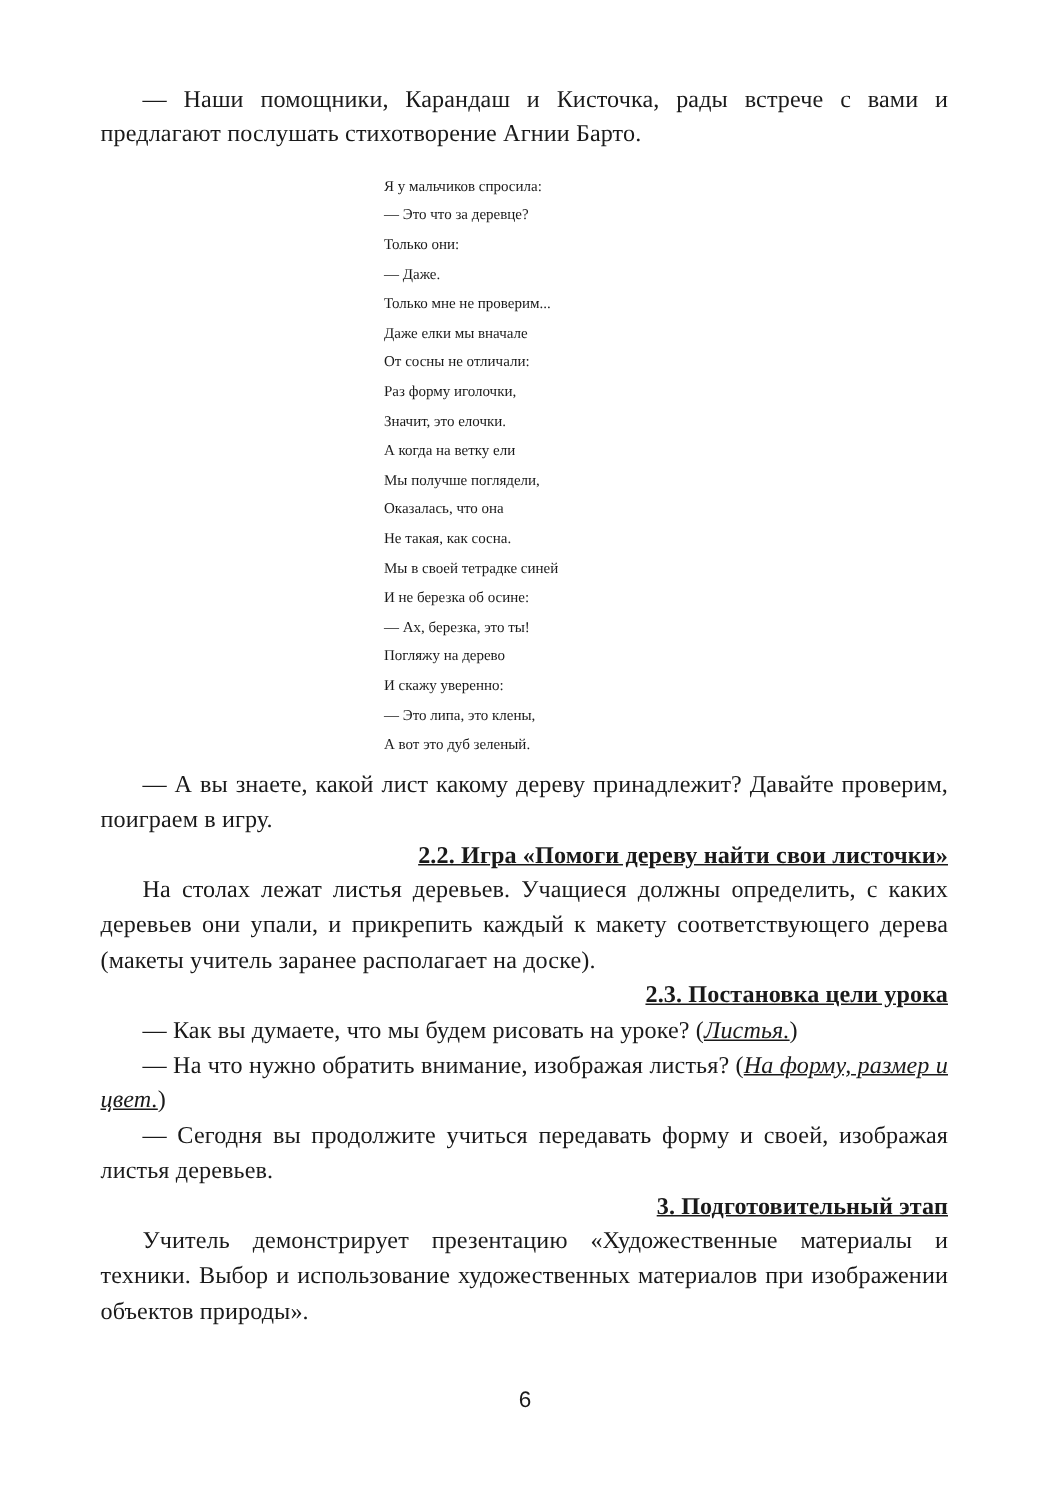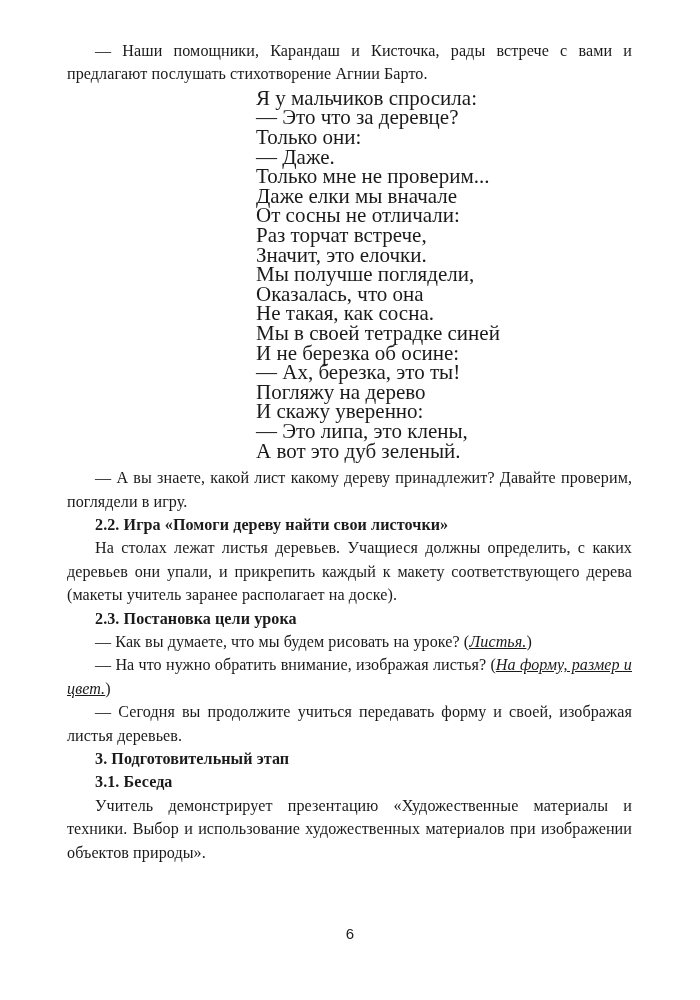--- a/index.html
+++ b/index.html
@@ -13,21 +13,21 @@
     font-family: "Liberation Serif", "DejaVu Serif", serif;
     color: #1a1a1a;
     overflow: hidden;
   }
 
   .page {
     position: relative;
     width: 700px;
     height: 1000px;
     box-sizing: border-box;
-    padding: 39px 68px 0 67px;
+    padding: 55px 68px 0 67px;
   }
 
   .content {
     width: 565px;
   }
 
   
   p.para {
     margin: 0;
     font-size: 16.1px;
@@ -42,33 +42,34 @@
     text-align-last: left;
   }
 
   
   h2.heading {
     margin: 0;
     font-size: 16.1px;
     line-height: 23.4px;
     font-weight: bold;
     text-indent: 28px;
-    text-align: left;
+    text-align: right;
     letter-spacing: 0.005em;
+    text-decoration: underline;
   }
 
   .gap-before {
     margin-top: 1.5px;
   }
 
   
   .poem {
-    margin: 3px 0 5px 0;
+    margin: 13px 0 5px 0;
     padding-left: 189px;
-    font-size: 21px;
+    font-size: 10px;
     line-height: 19.6px;
     text-align: left;
   }
   .poem .vs {
     display: block;
     white-space: pre;
   }
 
   em.it {
     font-style: italic;
@@ -96,54 +97,54 @@
     <p class="para">— Наши помощники, Карандаш и Кисточка, рады встрече с вами и предлагают послушать стихотворение Агнии Барто.</p>
 
     <div class="poem">
       <span class="vs">Я у мальчиков спросила:</span>
       <span class="vs">— Это что за деревце?</span>
       <span class="vs">Только они:</span>
       <span class="vs">— Даже.</span>
       <span class="vs">Только мне не проверим...</span>
       <span class="vs">Даже елки мы вначале</span>
       <span class="vs">От сосны не отличали:</span>
-      <span class="vs">Раз торчат встрече,</span>
+      <span class="vs">Раз форму иголочки,</span>
       <span class="vs">Значит, это елочки.</span>
+      <span class="vs">А когда на ветку ели</span>
       <span class="vs">Мы получше поглядели,</span>
       <span class="vs">Оказалась, что она</span>
       <span class="vs">Не такая, как сосна.</span>
       <span class="vs">Мы в своей тетрадке синей</span>
       <span class="vs">И не березка об осине:</span>
       <span class="vs">— Ах, березка, это ты!</span>
       <span class="vs">Погляжу на дерево</span>
       <span class="vs">И скажу уверенно:</span>
       <span class="vs">— Это липа, это клены,</span>
       <span class="vs">А вот это дуб зеленый.</span>
     </div>
 
-    <p class="para">— А вы знаете, какой лист какому дереву принадлежит? Давайте проверим, поглядели в игру.</p>
+    <p class="para">— А вы знаете, какой лист какому дереву принадлежит? Давайте проверим, поиграем в игру.</p>
 
     <h2 class="heading gap-before">2.2. Игра «Помоги дереву найти свои листочки»</h2>
 
     <p class="para">На столах лежат листья деревьев. Учащиеся должны определить, с каких деревьев они упали, и прикрепить каждый к макету соответствующего дерева (макеты учитель заранее располагает на доске).</p>
 
     <h2 class="heading gap-before">2.3. Постановка цели урока</h2>
 
     <p class="para nolast">
       <span>— Как вы думаете, что мы будем рисовать на уроке? (</span><em class="it">Листья.</em><span>)</span>
     </p>
 
     <p class="para nolast">
       <span>— На что нужно обратить внимание, изображая листья? (</span><em class="it">На форму, размер и цвет.</em><span>)</span>
     </p>
 
     <p class="para">— Сегодня вы продолжите учиться передавать форму и своей, изображая листья деревьев.</p>
 
     <h2 class="heading gap-before">3. Подготовительный этап</h2>
 
-    <h2 class="heading gap-before">3.1. Беседа</h2>
 
     <p class="para">Учитель демонстрирует презентацию «Художественные материалы и техники. Выбор и использование художественных материалов при изображении объектов природы».</p>
 
   </div>
 
   <div class="folio">6</div>
 </div>
 
 </body></html>

